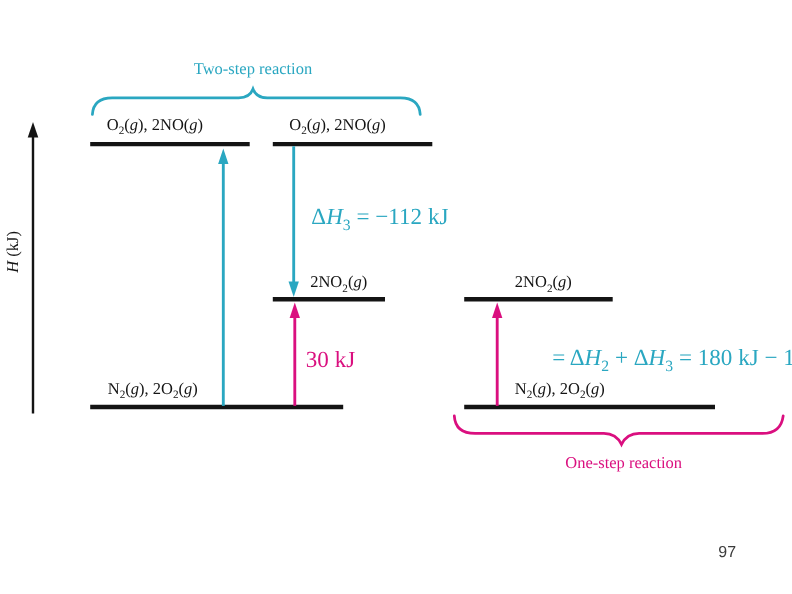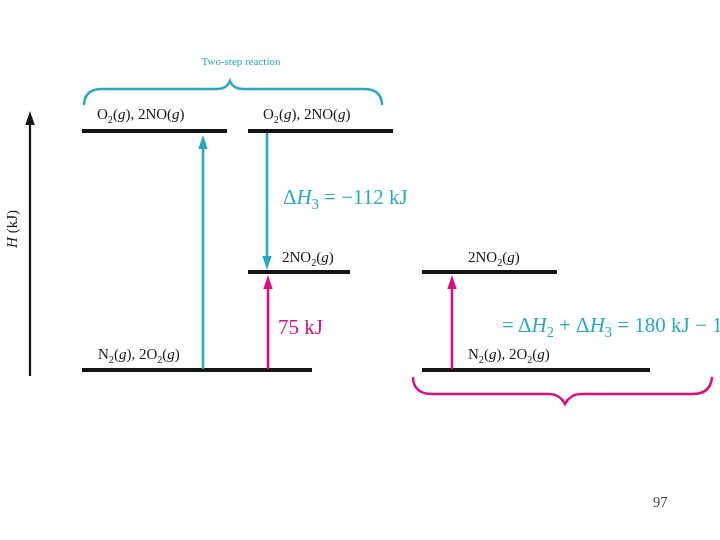--- a/index.html
+++ b/index.html
@@ -12,24 +12,24 @@
   .slide{
     position:relative;width:720px;height:540px;background:#ffffff;overflow:hidden;
     font-family:"Liberation Serif","DejaVu Serif",serif;color:var(--ink);
   }
   .overlay{position:absolute;left:0;top:0;}
   .txt{position:absolute;white-space:nowrap;line-height:1.15;}
   .lvl{font-size:15px;}
   .note{font-size:21px;}
   .teal{color:var(--teal);}
   .pink{color:var(--magenta);}
-  .brace-label{font-size:11px;margin-left:11px;}
+  .brace-label{font-size:15px;}
   .centerx{transform:translateX(-50%);}
   .axis-label{left:13px;top:229px;transform:translate(-50%,-50%) rotate(-90deg);font-size:15px;}
-  .page-num{font-family:Liberation Serif, serif;font-size:14.5px;color:var(--page_number_gray);text-align:right;}
+  .page-num{font-family:Liberation Sans, sans-serif;font-size:14.5px;color:var(--page_number_gray);text-align:right;}
   sub{font-size:68%;}
   .ink-stroke{stroke:var(--ink);}
   .ink-fill{fill:var(--ink);}
   .teal-stroke{stroke:var(--teal);}
   .teal-fill{fill:var(--teal);}
   .pink-stroke{stroke:var(--magenta);}
   .pink-fill{fill:var(--magenta);}
 </style>
 </head>
 <body>
@@ -80,22 +80,23 @@
   <div class="txt axis-label"><i>H</i> (kJ)</div>
 
   <div class="txt brace-label teal centerx" style="left:230px;top:55px">Two-step reaction</div>
 
   <div class="txt lvl" style="left:97px;top:106px">O<sub>2</sub>(<i>g</i>), 2NO(<i>g</i>)</div>
   <div class="txt lvl" style="left:263px;top:106px">O<sub>2</sub>(<i>g</i>), 2NO(<i>g</i>)</div>
 
   <div class="txt note teal" style="left:283px;top:185px">Δ<i>H</i><sub>3</sub> = −112 kJ</div>
 
   <div class="txt lvl" style="left:282px;top:249px">2NO<sub>2</sub>(<i>g</i>)</div>
-  <div class="txt note pink" style="left:278px;top:315px">75 kJ</div>
+  <div class="txt note pink" style="left:278px;top:315px">30 kJ</div>
   <div class="txt lvl" style="left:98px;top:346px">N<sub>2</sub>(<i>g</i>), 2O<sub>2</sub>(<i>g</i>)</div>
 
   <div class="txt lvl" style="left:468px;top:249px">2NO<sub>2</sub>(<i>g</i>)</div>
   <div class="txt note teal" style="left:502px;top:313px">= Δ<i>H</i><sub>2</sub> + Δ<i>H</i><sub>3</sub> = 180 kJ − 112 kJ</div>
   <div class="txt lvl" style="left:468px;top:346px">N<sub>2</sub>(<i>g</i>), 2O<sub>2</sub>(<i>g</i>)</div>
 
+  <div class="txt brace-label pink centerx" style="left:567px;top:413px">One-step reaction</div>
 
   <div class="txt page-num" style="left:653px;top:494px">97</div>
 </div>
 
 </body></html>

